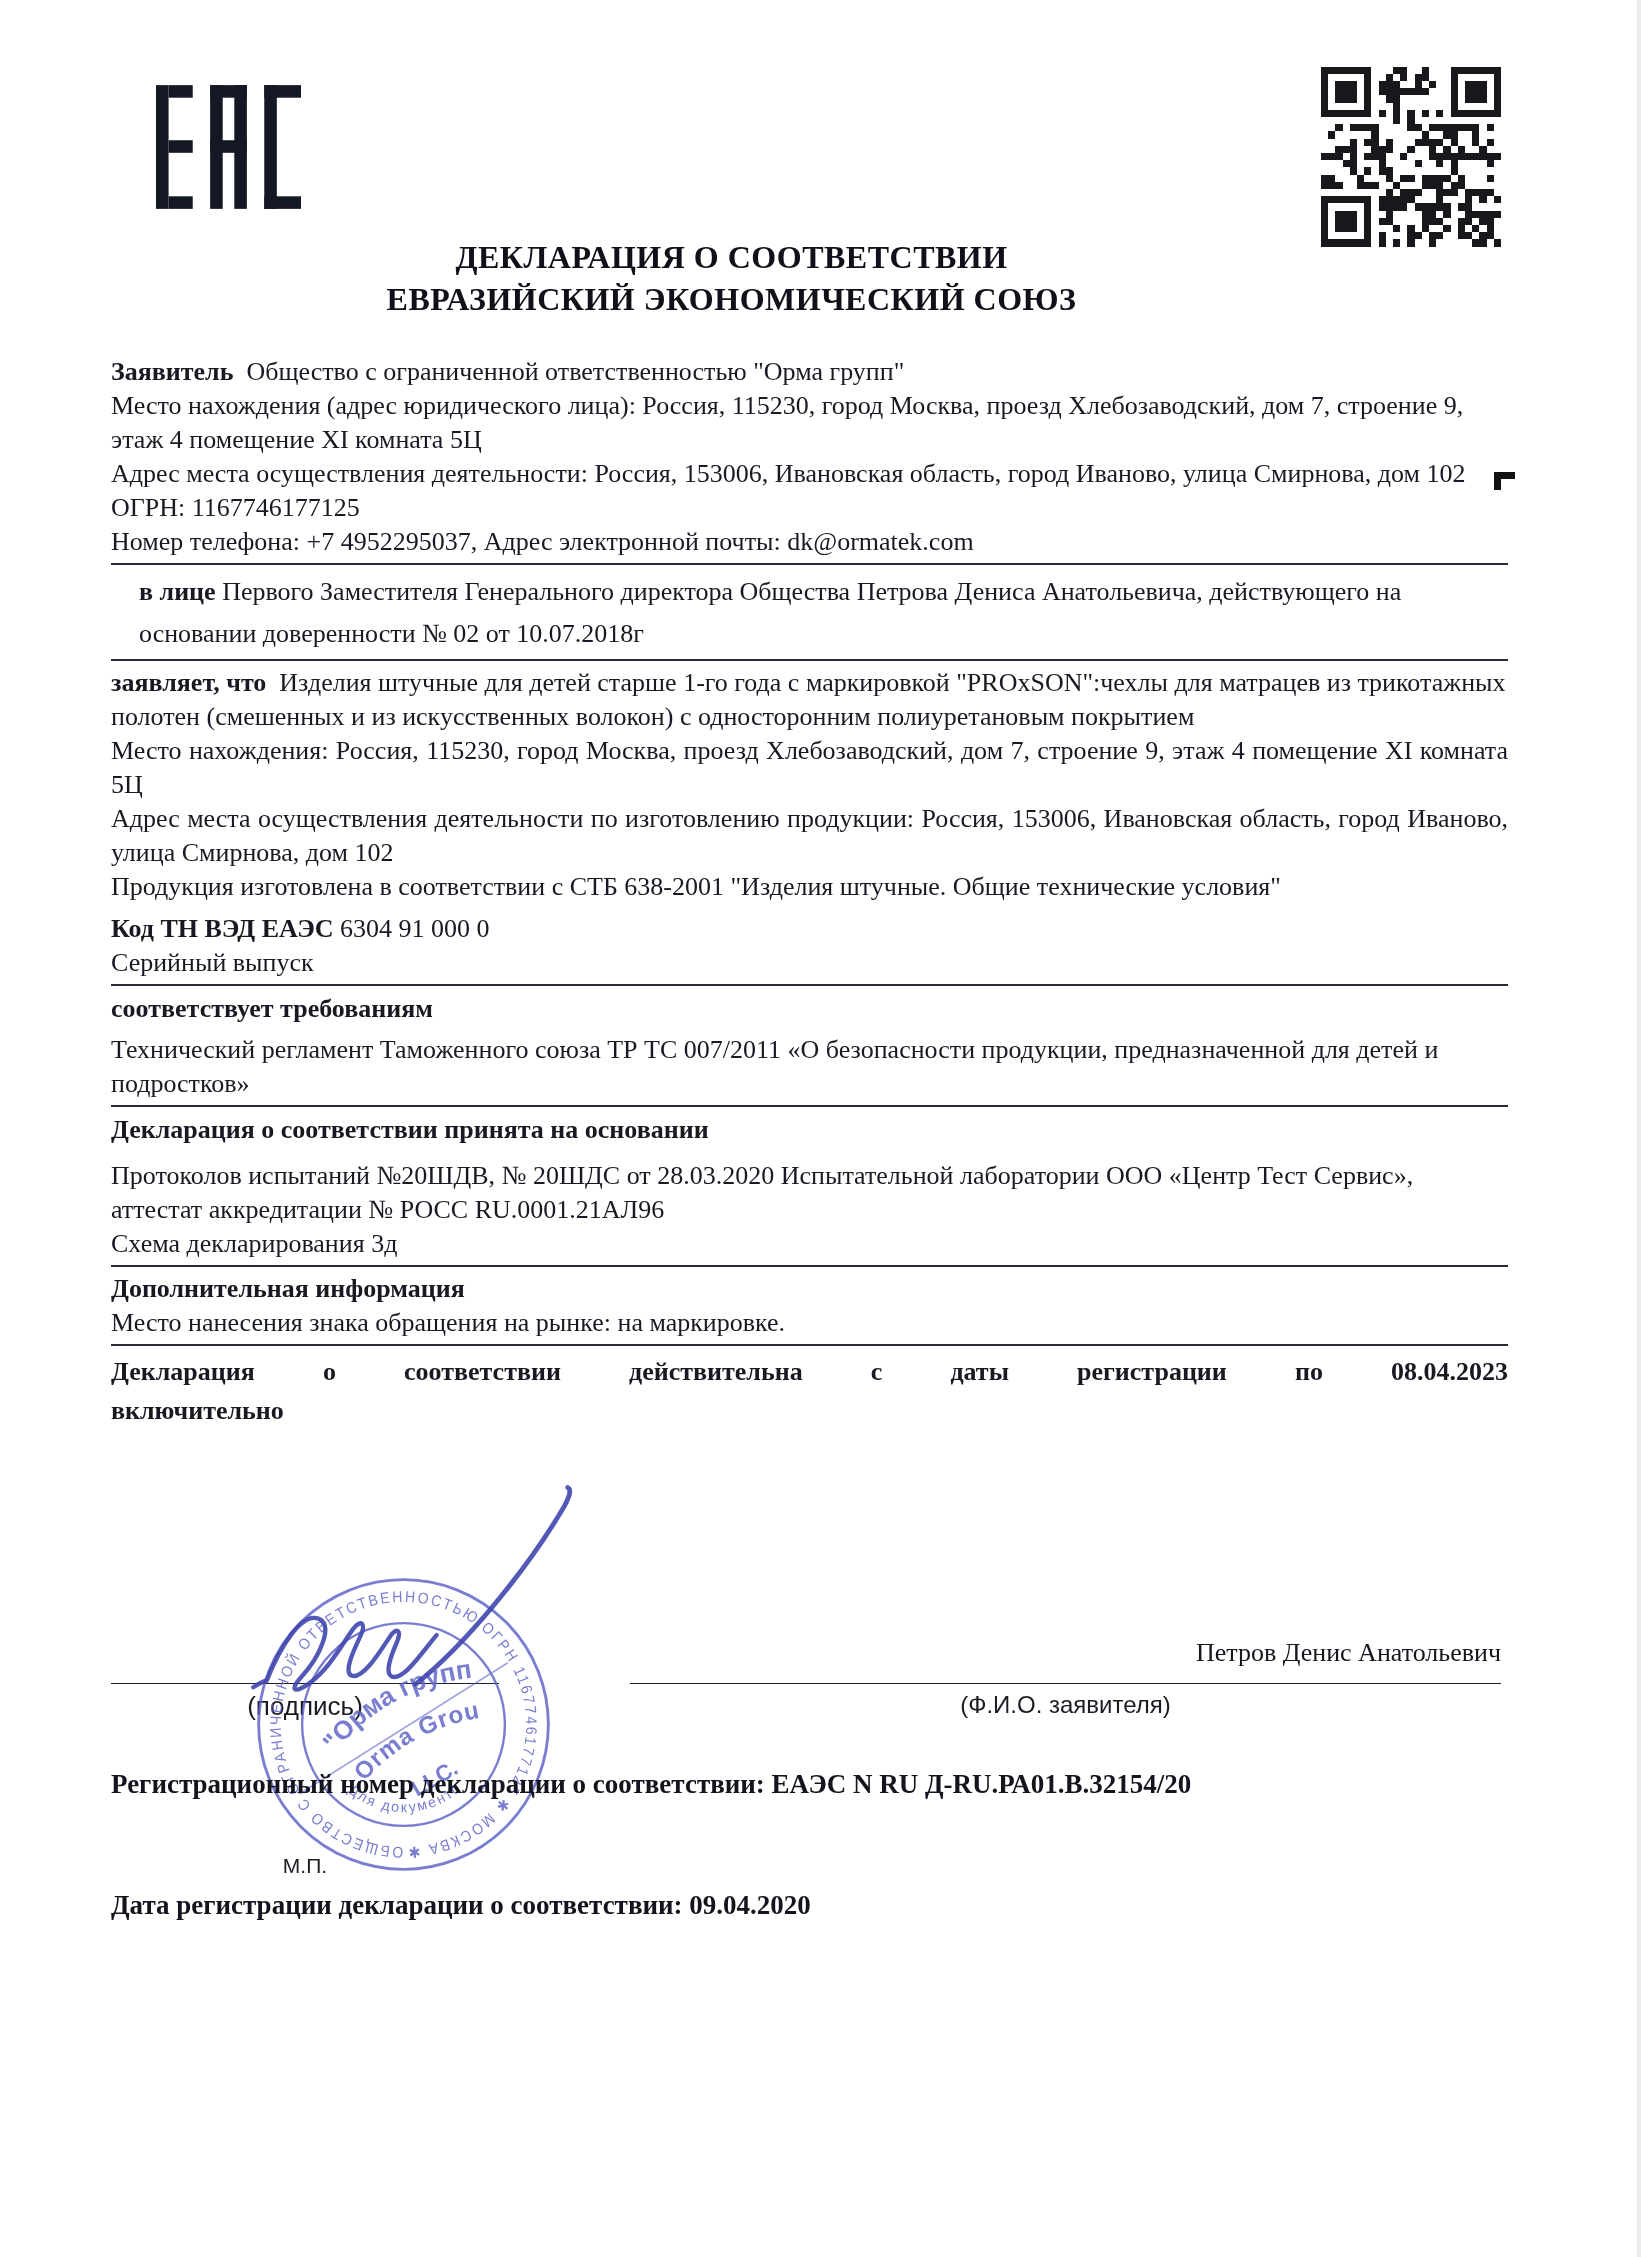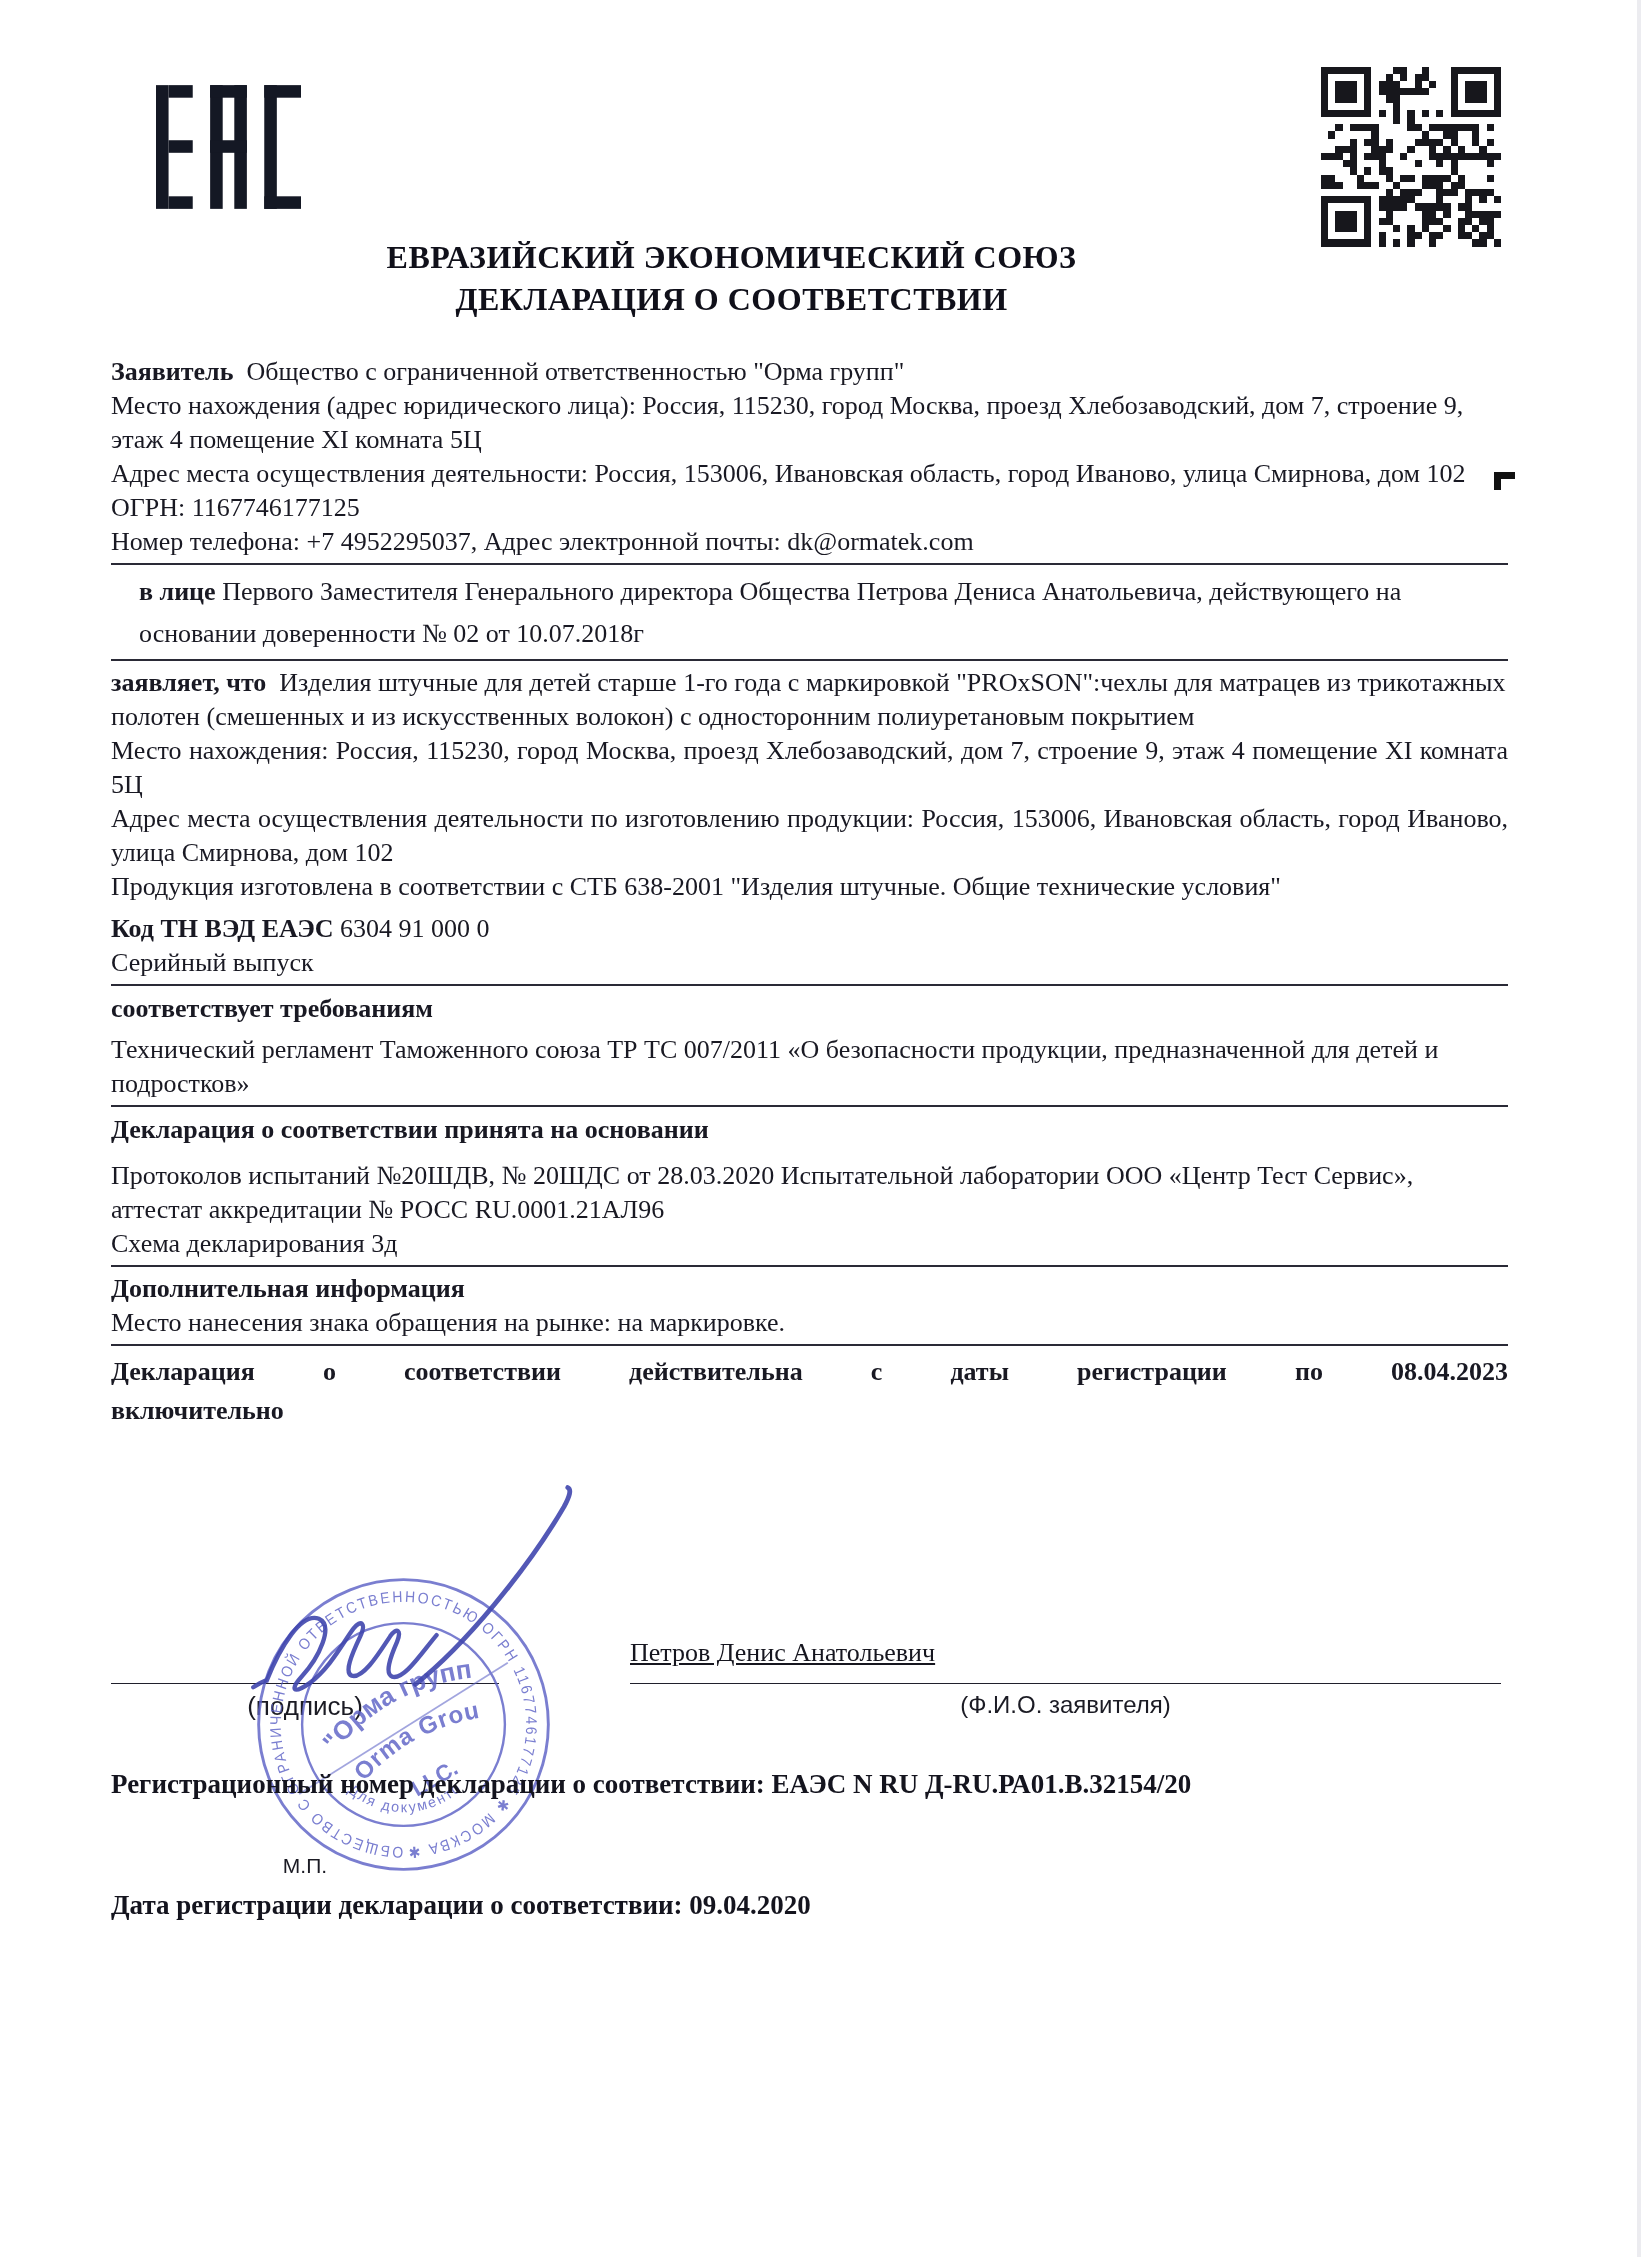--- a/index.html
+++ b/index.html
@@ -27,21 +27,21 @@
   .validity-line{font-weight:bold;text-align:justify;text-align-last:justify;line-height:39px;}
   .validity-line2{font-weight:bold;line-height:39px;}
   
   .sig-line{position:absolute;border-top:1.9px solid #20202c;height:0;}
   .sig-line.left{left:111px;top:1683px;width:388px;}
   .sig-line.right{left:630px;top:1683px;width:871px;}
   .cap{position:absolute;font-family:"Liberation Sans","DejaVu Sans",sans-serif;color:#1b1b24;text-align:center;}
   .cap.podpis{left:111px;top:1691px;width:388px;font-size:26px;}
   .cap.mp{left:111px;top:1854px;width:388px;font-size:21px;}
   .cap.fio{left:630px;top:1691px;width:871px;font-size:24px;}
-  .sig-name{position:absolute;left:630px;top:1638px;width:871px;text-align:left;font-size:26px;color:#16161f;text-decoration:underline;}
+  .sig-name{position:absolute;left:630px;top:1638px;width:871px;text-align:right;font-size:26px;color:#16161f;}
   .stamp{position:absolute;left:249px;top:1570px;opacity:.82;}
   .signature-svg{position:absolute;left:222px;top:1448px;pointer-events:none;}
   .reg-line{position:absolute;left:111px;width:1397px;font-weight:bold;font-size:27px;color:#14141e;}
   .reg-line.num{top:1769px;}
   .reg-line.date{top:1890px;}
   .artifact{position:absolute;background:#111;}
 </style>
 </head>
 <body>
 
@@ -267,22 +267,22 @@
         <path d="M0 0h7v7h-7z M1 1v5h5v-5z" fill-rule="evenodd"></path>
         <rect x="2" y="2" width="3" height="3"></rect>
         <path d="M18 0h7v7h-7z M19 1v5h5v-5z" fill-rule="evenodd"></path>
         <rect x="20" y="2" width="3" height="3"></rect>
         <path d="M0 18h7v7h-7z M1 19v5h5v-5z" fill-rule="evenodd"></path>
         <rect x="2" y="20" width="3" height="3"></rect>
       </g>
   </svg>
 
   <div class="title">
+    <div>ДЕКЛАРАЦИЯ О СООТВЕТСТВИИ</div>
     <div>ЕВРАЗИЙСКИЙ ЭКОНОМИЧЕСКИЙ СОЮЗ</div>
-    <div>ДЕКЛАРАЦИЯ О СООТВЕТСТВИИ</div>
   </div>
 
   <div class="content">
     <div class="para"><span class="blabel">Заявитель</span>&nbsp;&nbsp;<span>Общество с ограниченной ответственностью "Орма групп"</span></div>
     <div class="para">Место нахождения (адрес юридического лица): Россия, 115230, город Москва, проезд Хлебозаводский, дом 7, строение 9, этаж 4 помещение XI комната 5Ц</div>
     <div class="para">Адрес места осуществления деятельности: Россия, 153006, Ивановская область, город Иваново, улица Смирнова, дом 102</div>
     <div class="para">ОГРН: 1167746177125</div>
     <div class="para">Номер телефона: +7 4952295037, Адрес электронной почты: dk@ormatek.com</div>
     <div class="rule"></div>
 

